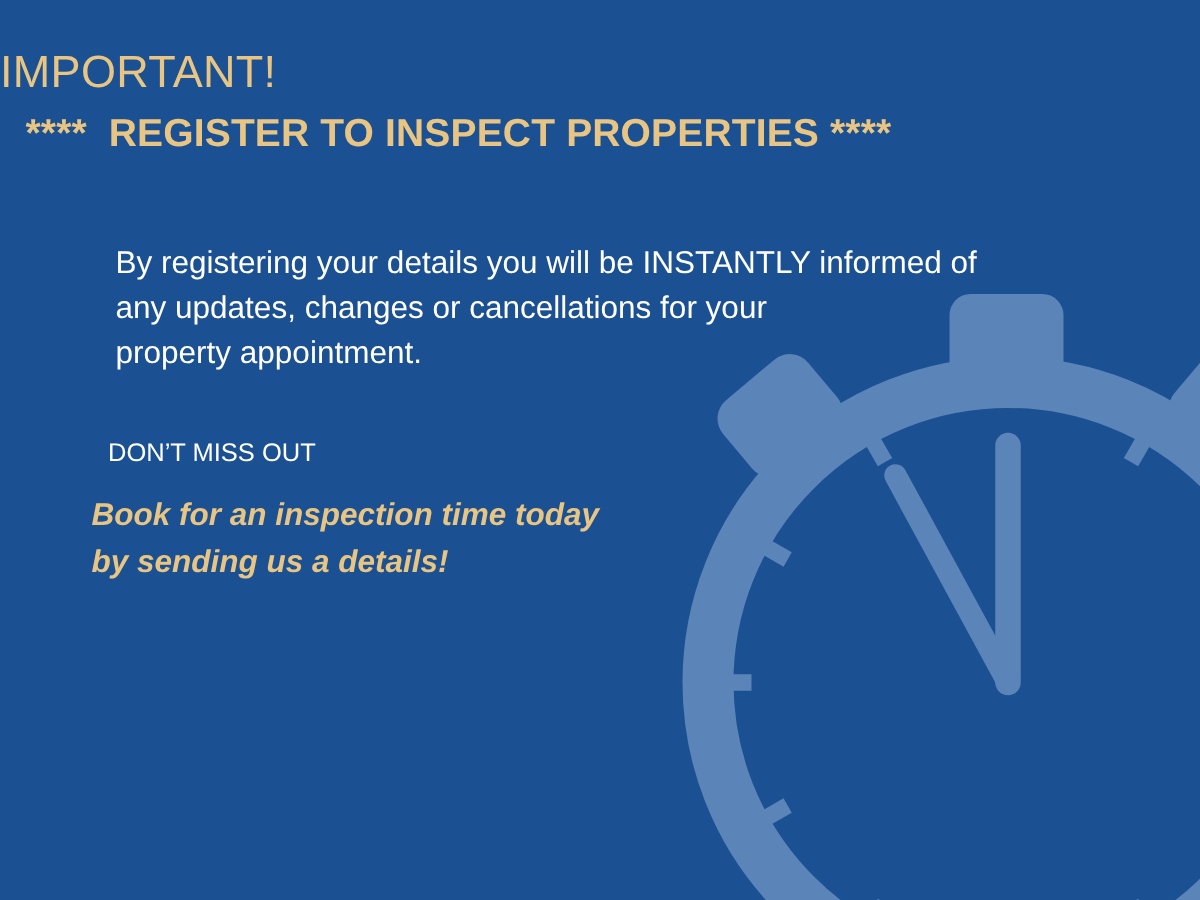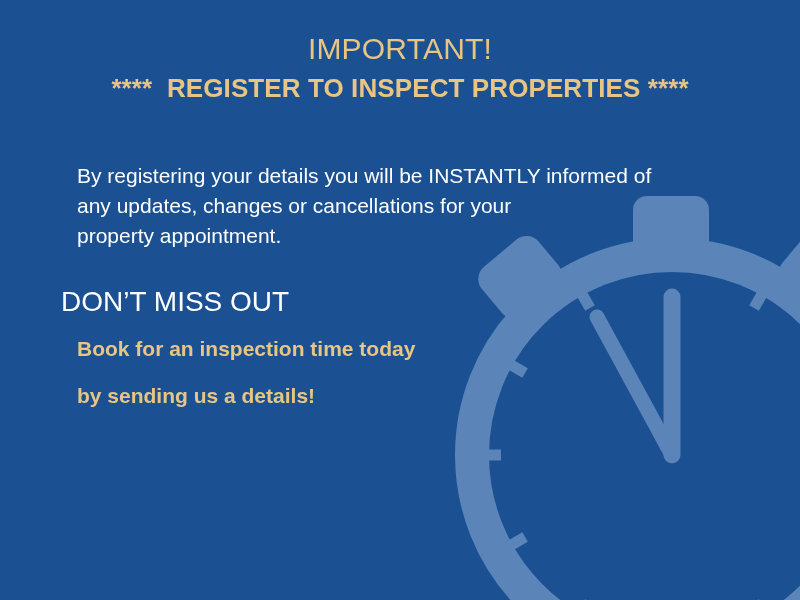--- a/index.html
+++ b/index.html
@@ -26,38 +26,38 @@
     height: 600px;
     pointer-events: none;
   }
 
   
   .heading-block {
     position: absolute;
     left: 0;
     top: 30px;
     width: 800px;
-    text-align: center;
   }
   .heading-line-1 {
     color: #e8c583;
     font-size: 30px;
     font-weight: 400;
     letter-spacing: 0.2px;
     line-height: 38px;
     margin: 0;
   }
   .heading-line-2 {
     color: #e8c583;
     font-size: 26px;
     font-weight: 700;
     letter-spacing: 0.1px;
     line-height: 40px;
     margin: 0;
     white-space: pre;
+    padding-left: 17px;
   }
 
   
   .body-block {
     position: absolute;
     left: 61px;
     top: 145px;
     width: 680px;
   }
   .para {
@@ -65,32 +65,33 @@
     font-size: 21px;
     line-height: 30px;
     color: #ffffff;
     font-weight: 400;
     white-space: pre-line;
   }
   .para.spacer-below { margin-bottom: 36px; }
   .para.spacer-below-2 { margin-bottom: 33px; }
 
   .cta-line-plain {
-    margin: 0;
-    font-size: 28px;
+    margin: 11px;
+    font-size: 17px;
     line-height: 30px;
     color: #ffffff;
     font-weight: 400;
   }
   .cta-line-gold {
-    margin: 16px;
+    margin: 0;
     font-size: 21px;
     line-height: 31px;
     color: #e8c583;
     font-weight: 700;
+    font-style: italic;
   }
 </style>
 </head>
 <body>
 
 <div id="slide">
 
   <svg id="clock-graphic" viewBox="0 0 800 600" aria-hidden="true">
     <defs>
       <clipPath id="slide-clip">

